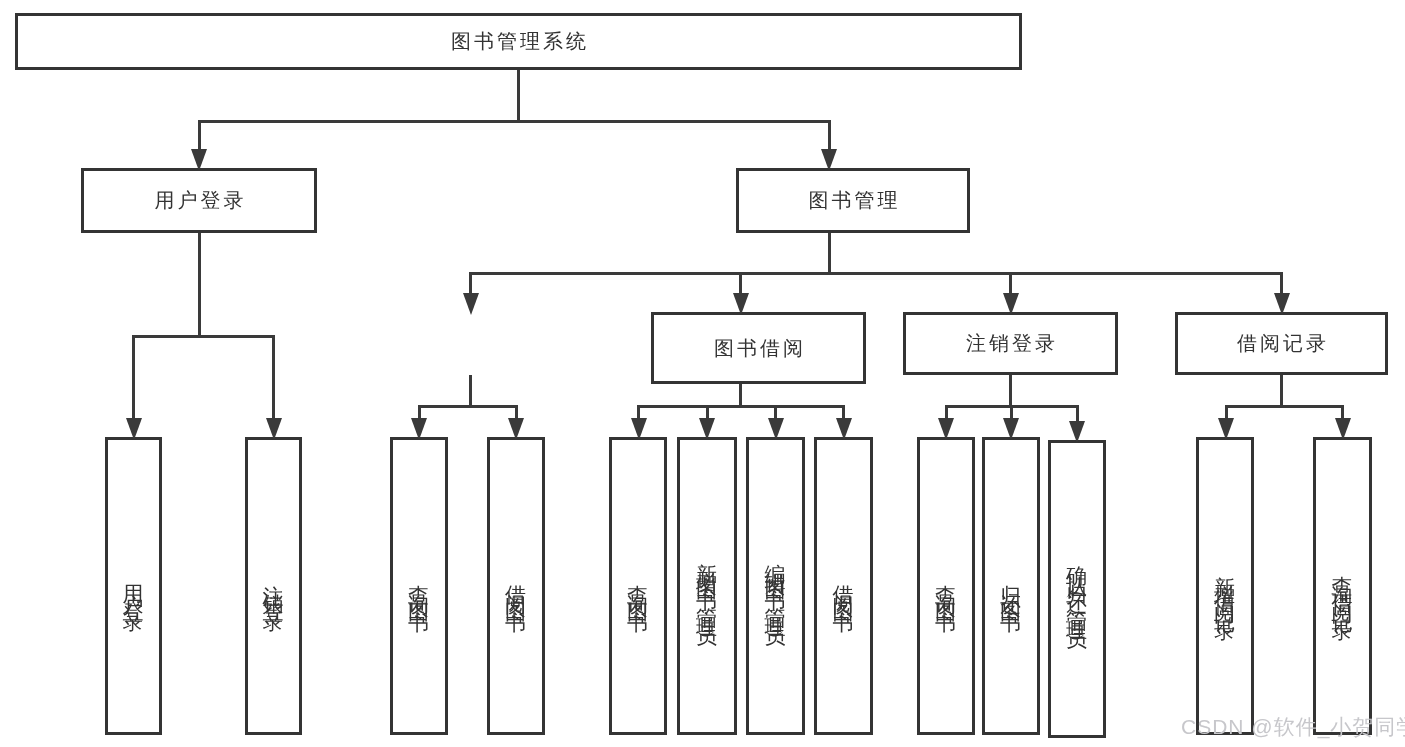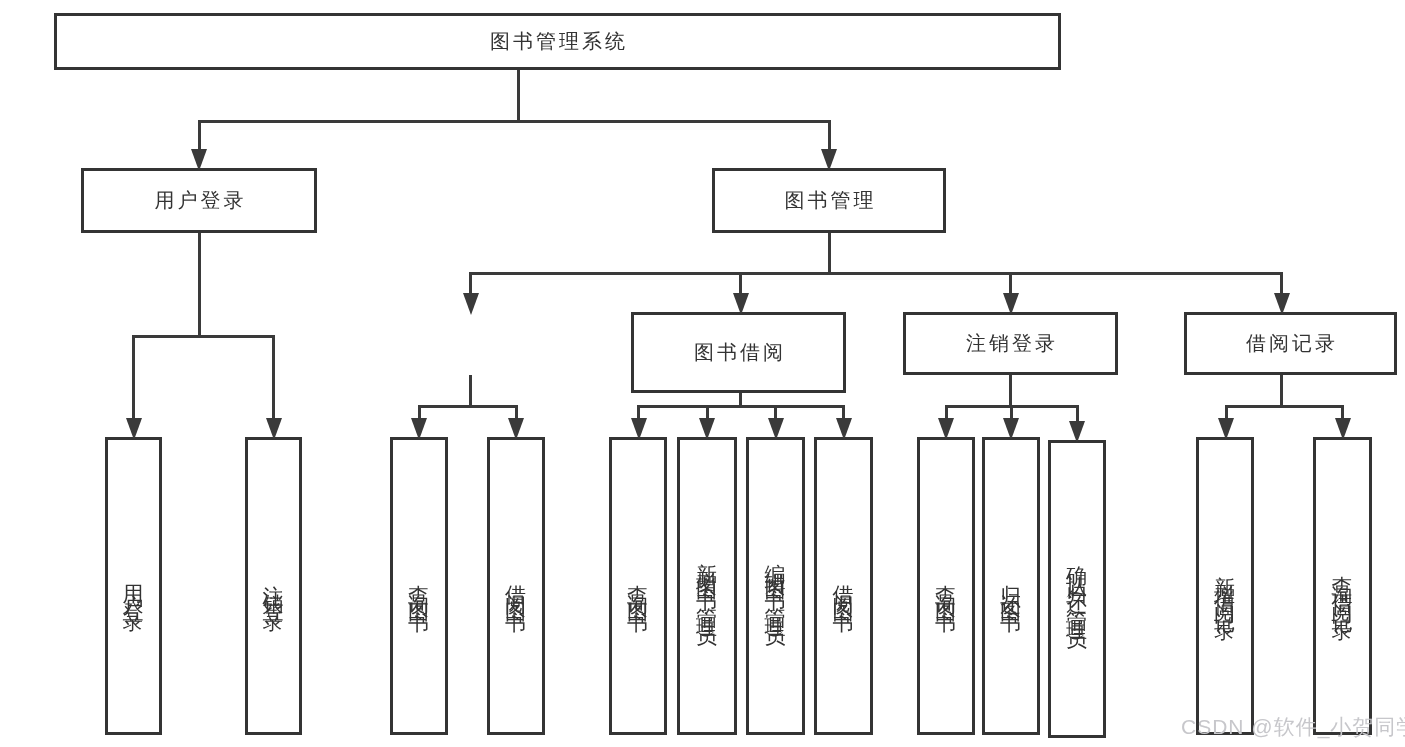--- a/index.html
+++ b/index.html
@@ -65,36 +65,36 @@
     color: #c7c7cb;
     z-index: 6;
     white-space: nowrap;
   }
 </style>
 </head>
 <body>
 
 <div id="canvas" style="background: rgb(255, 255, 255);">
   <div id="watermark" style="color: rgb(199, 199, 203);">CSDN @软件_小贺同学</div>
-<div class="node h" style="left: 15px; top: 13px; width: 1007px; height: 57px; border-color: rgb(52, 52, 52); margin-left: 39px;">
+<div class="node h" style="left: 15px; top: 13px; width: 1007px; height: 57px; border-color: rgb(52, 52, 52);">
       <span class="node-label" style="color: rgb(51, 51, 51);">图书管理系统</span>
     </div>
     <div class="node h" style="left: 81px; top: 168px; width: 236px; height: 65px; border-color: rgb(52, 52, 52);">
       <span class="node-label" style="color: rgb(51, 51, 51);">用户登录</span>
     </div>
-    <div class="node h" style="left: 712px; top: 168px; width: 234px; height: 65px; border-color: rgb(52, 52, 52); text-align: right;">
+    <div class="node h" style="left: 736px; top: 168px; width: 234px; height: 65px; border-color: rgb(52, 52, 52); text-align: right;">
       <span class="node-label" style="color: rgb(51, 51, 51);">图书管理</span>
     </div>
-    <div class="node h" style="left: 631px; top: 312px; width: 215px; height: 81px; border-color: rgb(52, 52, 52); align-items: center;">
+    <div class="node h" style="left: 651px; top: 312px; width: 215px; height: 72px; border-color: rgb(52, 52, 52); align-items: center;">
       <span class="node-label" style="color: rgb(51, 51, 51);">图书借阅</span>
     </div>
     <div class="node h" style="left: 903px; top: 312px; width: 215px; height: 63px; border-color: rgb(52, 52, 52);">
       <span class="node-label" style="color: rgb(51, 51, 51);">注销登录</span>
     </div>
-    <div class="node h" style="left: 1175px; top: 312px; width: 213px; height: 63px; border-color: rgb(52, 52, 52); margin-left: 9px;">
+    <div class="node h" style="left: 1175px; top: 312px; width: 213px; height: 63px; border-color: rgb(52, 52, 52);">
       <span class="node-label" style="color: rgb(51, 51, 51);">借阅记录</span>
     </div>
     <div class="node v" style="left: 105px; top: 437px; width: 57px; height: 298px; border-color: rgb(52, 52, 52);">
       <span class="node-label" style="color: rgb(51, 51, 51);">用户登录</span>
     </div>
     <div class="node v" style="left: 245px; top: 437px; width: 57px; height: 298px; border-color: rgb(52, 52, 52);">
       <span class="node-label" style="color: rgb(51, 51, 51);">注销登录</span>
     </div>
     <div class="node v" style="left: 390px; top: 437px; width: 58px; height: 298px; border-color: rgb(52, 52, 52);">
       <span class="node-label" style="color: rgb(51, 51, 51);">查询图书</span>

